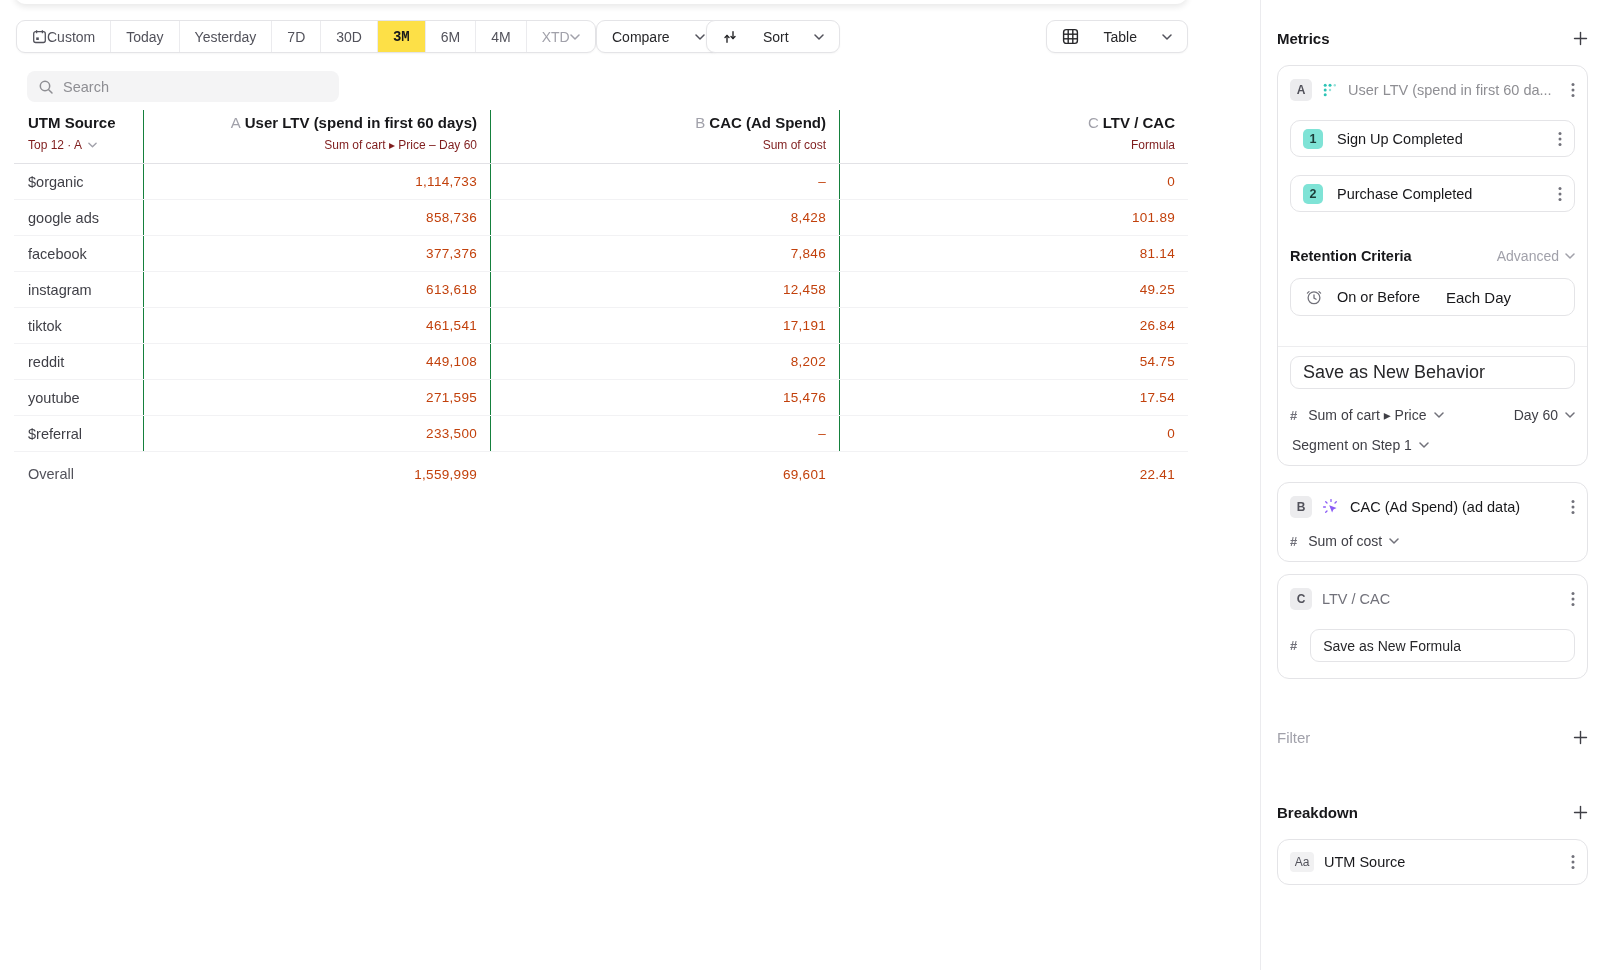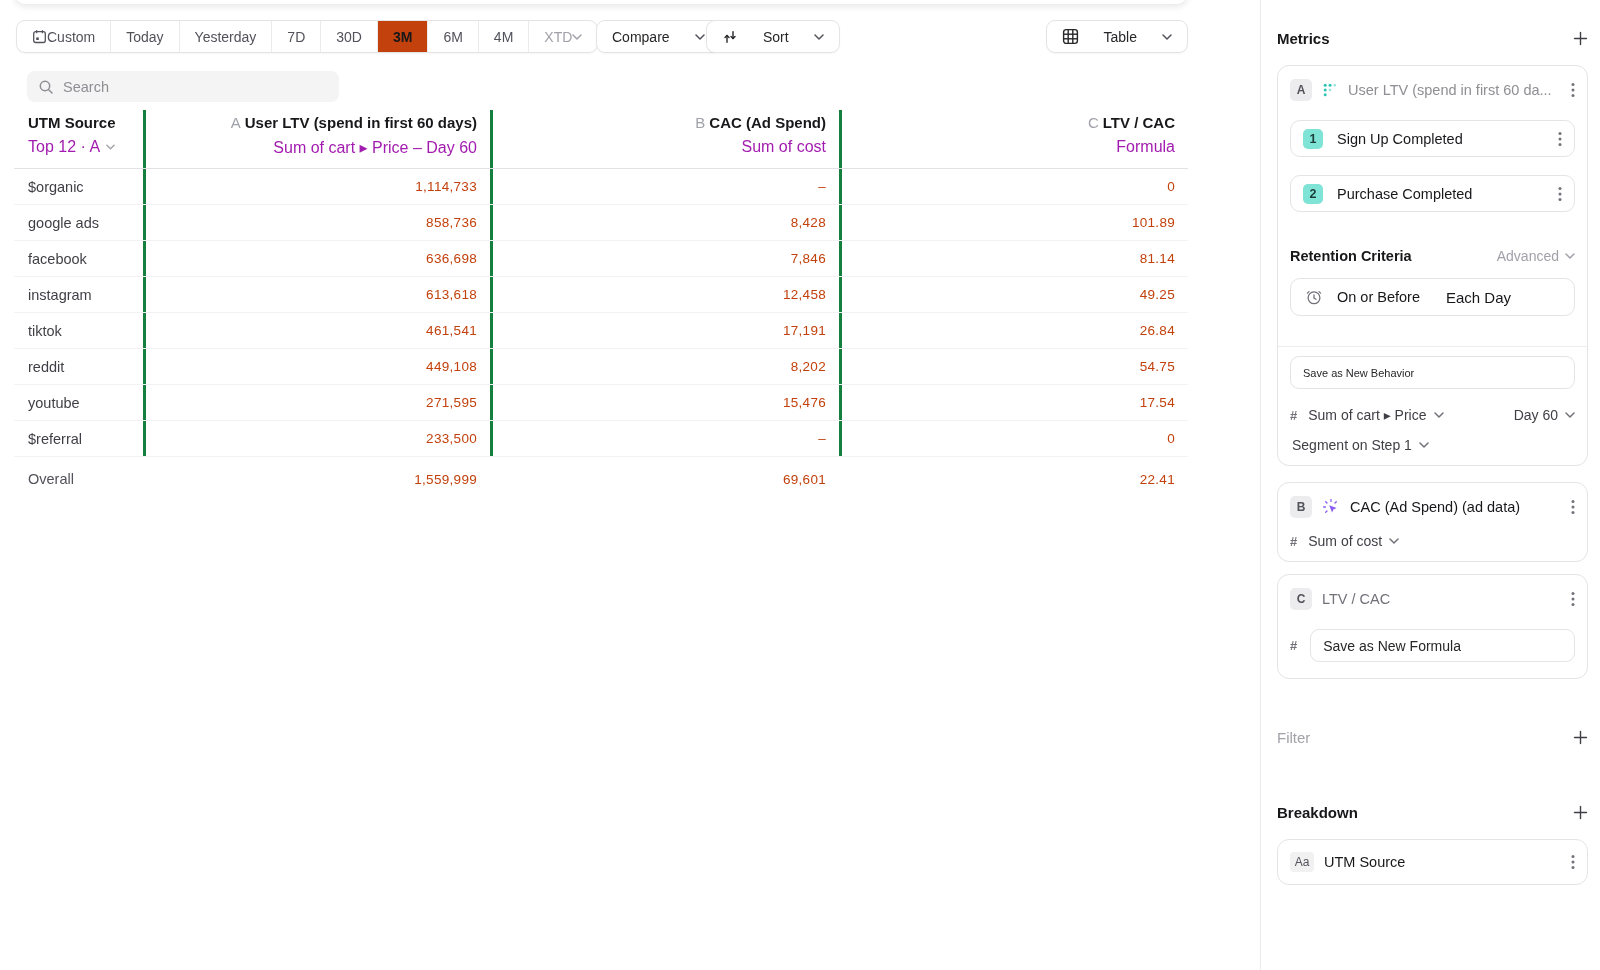--- a/index.html
+++ b/index.html
@@ -15,21 +15,21 @@
   .top-shadow { position:absolute; left:14px; top:-8px; width:1174px; height:12px;
     background:#fff; border-radius:0 0 12px 12px; box-shadow:0 3px 6px rgba(0,0,0,0.09); }
 
   
   .seg-control { position:absolute; left:16px; top:20px; height:33px; display:flex;
     border:1px solid #e4e4e7; border-radius:9px; background:#fff;
     box-shadow:0 1px 2px rgba(0,0,0,0.04); overflow:hidden; }
   .seg { display:flex; align-items:center; gap:0; padding:0 15px; font-size:14px;
     color:#52525b; border-right:1px solid #ebebee; cursor:pointer; white-space:nowrap; }
   .seg:last-child { border-right:none; }
-  .seg.active { background:#c2410c; color:#18181b; font-weight:700; }
+  .seg.active { background:#fde047; color:#18181b; font-weight:700;font-family:Liberation Mono, monospace; }
   .seg.muted { color:#a1a1aa; }
 
   .btn { position:absolute; top:20px; height:33px; display:flex; align-items:center; gap:25px;
     padding:0 15px; border:1px solid #e4e4e7; border-radius:9px; background:#fff;
     font-size:14px; color:#27272a; box-shadow:0 1px 2px rgba(0,0,0,0.04); cursor:pointer; }
   .btn-compare { left:596px; }
   .btn-sort { left:706px; }
   .btn-table { right:412px; }
 
   
@@ -38,24 +38,24 @@
     gap:9px; padding:0 11px; }
   .search input { border:none; outline:none; background:transparent; flex:1;
     font-family:"Liberation Sans",sans-serif; font-size:14.5px; color:#27272a; }
   .search input::placeholder { color:#8e8e93; }
 
   
   .table { position:absolute; left:14px; top:110px; width:1174px; }
   .grid4 { display:grid; grid-template-columns:129px 347px 349px 349px; }
   .thead { border-bottom:1px solid #e2e2e6; }
   .thead > div { padding-top:4px; padding-bottom:11px; }
-  .thead > div + div, .trow > div + div { border-left:3px solid #15803d; }
+  .thead > div + div, .trow > div + div { border-left:1px solid #15803d; }
   .th-src { padding-left:14px; }
   .th-title { font-size:15px; font-weight:700; color:#18181b; }
-  .th-sub { margin-top:7px; font-size:16px; color:#a21caf; display:flex; align-items:center; gap:6px; }
+  .th-sub { margin-top:7px; font-size:12px; color:#7f1d1d; display:flex; align-items:center; gap:6px; }
   .th-num { display:flex; flex-direction:column; align-items:flex-end; padding-right:13px; }
   .th-num .th-title { font-weight:700; }
   .col-letter { color:#a1a1aa; font-weight:400; margin-right:4px; }
   .trow { height:36px; align-items:center; border-bottom:1px solid #f2f2f4; }
   .trow:last-of-type { border-bottom:1px solid #e2e2e6; }
   .c-src { padding-left:14px; font-size:14.5px; color:#3f3f46; align-self:stretch; display:flex; align-items:center; }
   .c-num { text-align:center; padding-right:13px; font-family:Liberation Sans, sans-serif;
     font-size:13.5px; color:#c2410c; letter-spacing:0.3px; align-self:stretch; display:flex; align-items:center; justify-content:flex-end; }
   .overall { height:44px; align-items:center; }
   .overall .c-src { color:#52525b; }
@@ -88,21 +88,21 @@
   .adv { display:flex; align-items:center; gap:6px; font-size:14px; color:#a1a1aa; cursor:pointer; }
 
   .criteria-row { border:1px solid #e4e4e7; border-radius:10px; height:38px; display:flex;
     align-items:center; gap:14px; padding:0 14px; margin-top:14px; cursor:pointer; }
   .criteria-row .cond { font-size:14.5px; color:#18181b; }
   .criteria-row .unit { font-size:15px; color:#18181b; margin-left:12px; }
 
   .hdivider { height:1px; background:#ededef; margin:30px -12px 0 -12px; }
 
   .save-box { border:1px solid #e4e4e7; border-radius:9px; height:33px; display:flex;
-    align-items:center; padding:0 12px; font-size:11px; color:#27272a; margin-top:9px; cursor:pointer; }
+    align-items:center; padding:0 12px; font-size:18px; color:#27272a; margin-top:9px; cursor:pointer; }
 
   .measure-row { display:flex; align-items:center; margin-top:18px; font-size:14px; color:#3f3f46; }
   .hash { color:#71717a; font-size:13px; margin-right:11px; font-weight:700; }
   .drop { display:flex; align-items:center; gap:7px; cursor:pointer; }
   .m-right { margin-left:auto; }
   .segment-row { margin-top:14px; padding-left:2px; }
 
   .formula-input { margin-top:14px; background:#f2f2f3; border-radius:6px; height:32px;
     display:flex; align-items:center; padding:0 11px; font-size:14.5px; color:#27272a; cursor:text; }
   .save-formula-row { display:flex; align-items:center; margin-top:18px; margin-bottom:4px; }
@@ -252,21 +252,21 @@
     <div class="c-num">0</div>
   </div>
   <div class="grid4 trow">
     <div class="c-src">google ads</div>
     <div class="c-num">858,736</div>
     <div class="c-num">8,428</div>
     <div class="c-num">101.89</div>
   </div>
   <div class="grid4 trow">
     <div class="c-src">facebook</div>
-    <div class="c-num">636,698</div>
+    <div class="c-num">377,376</div>
     <div class="c-num">7,846</div>
     <div class="c-num">81.14</div>
   </div>
   <div class="grid4 trow">
     <div class="c-src">instagram</div>
     <div class="c-num">613,618</div>
     <div class="c-num">12,458</div>
     <div class="c-num">49.25</div>
   </div>
   <div class="grid4 trow">

